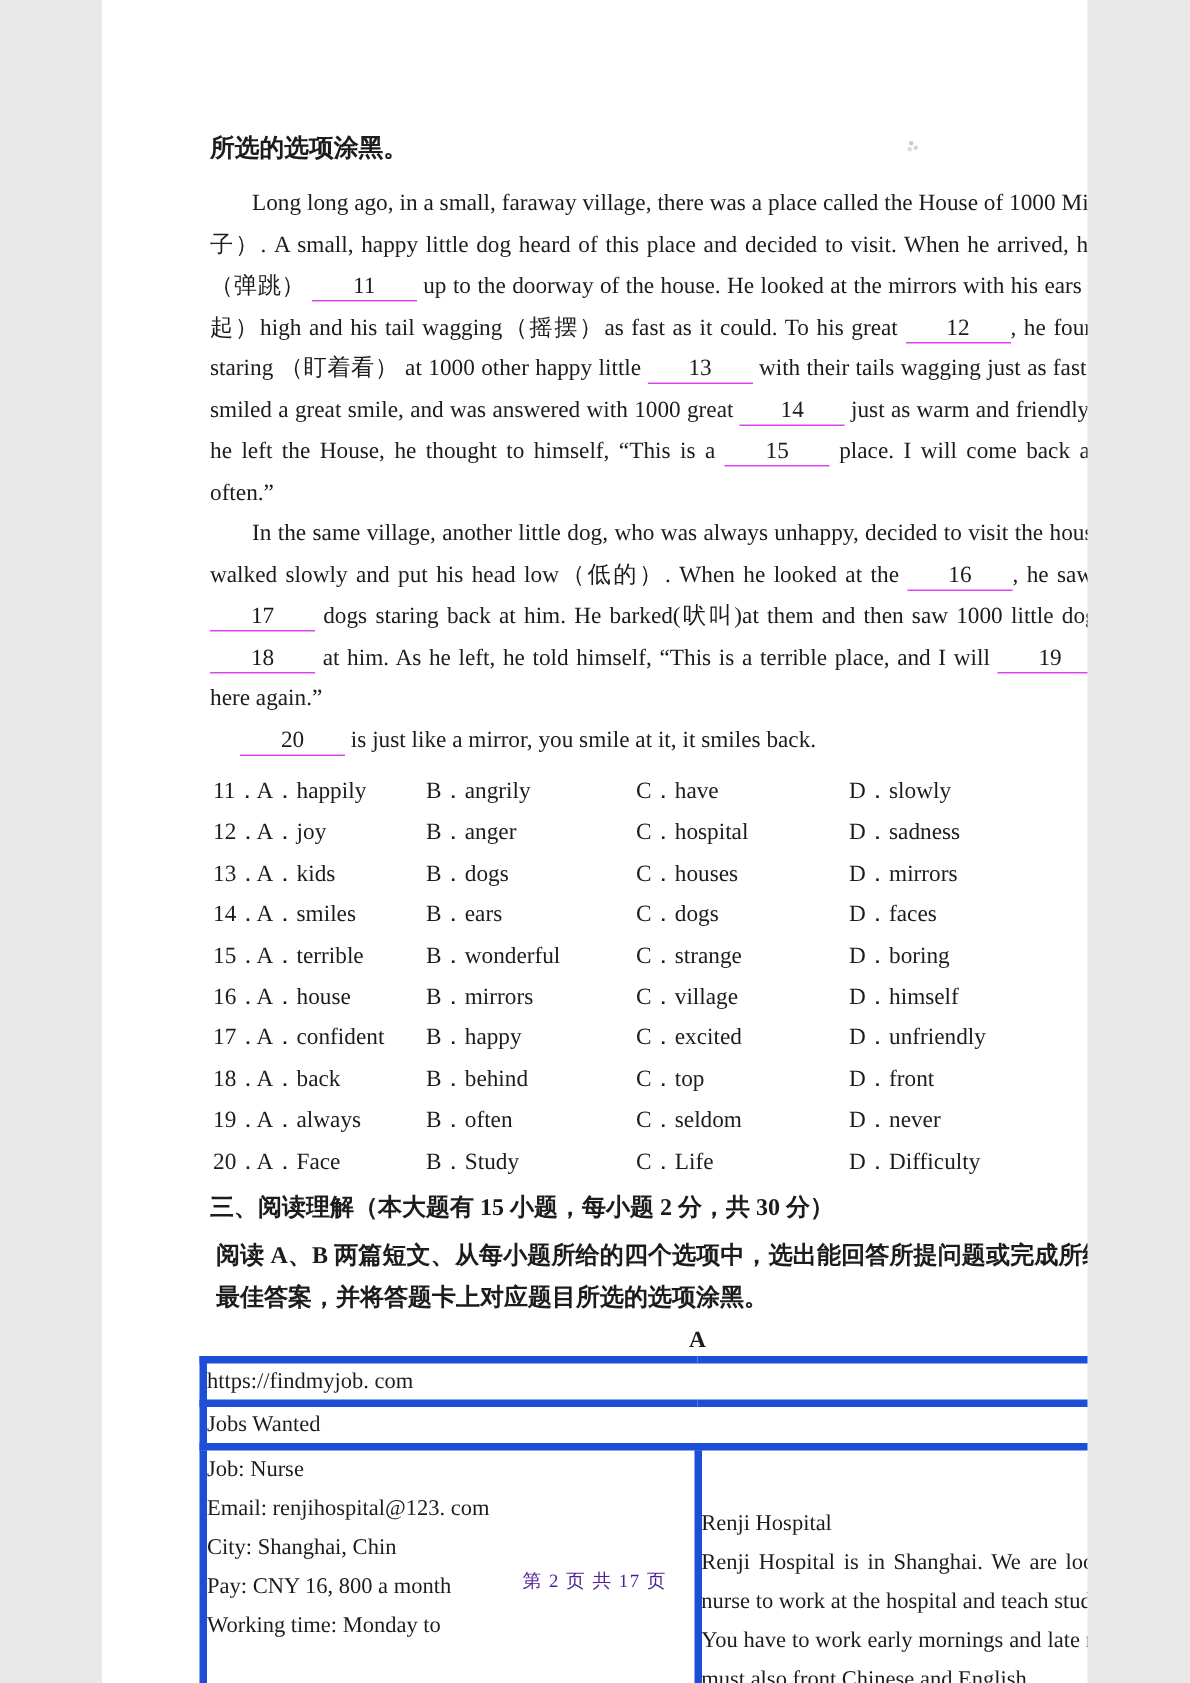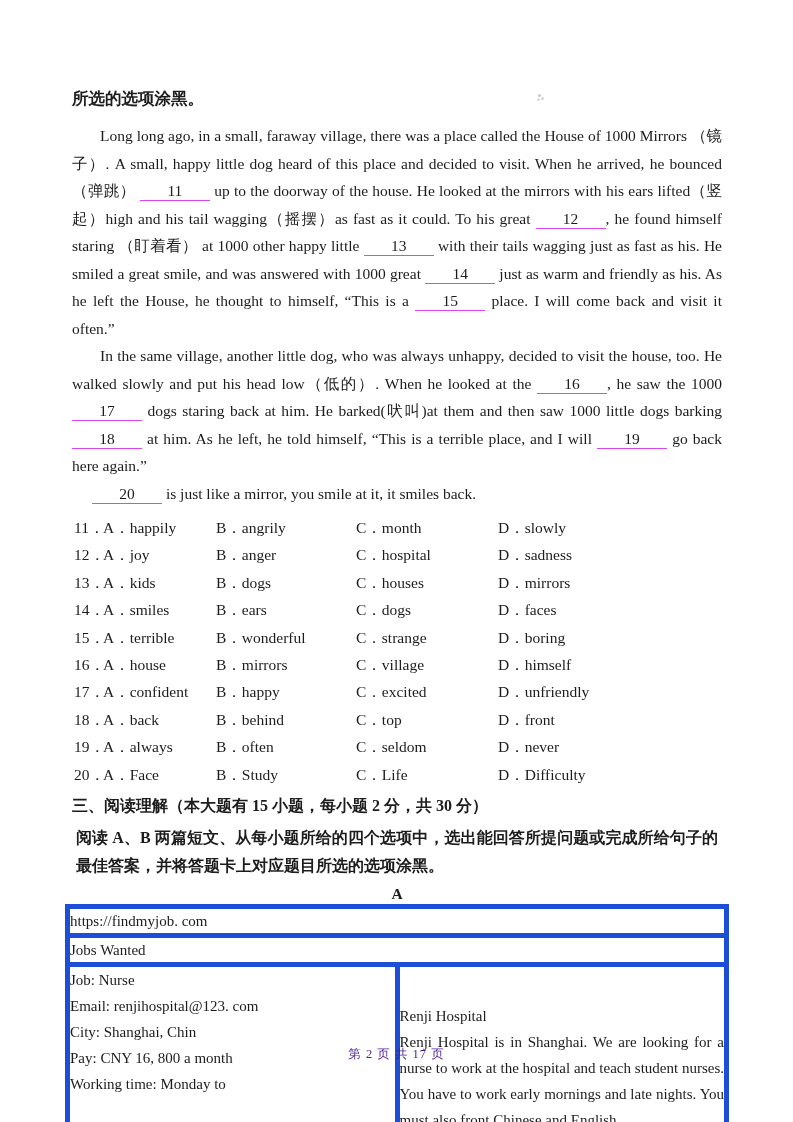--- a/index.html
+++ b/index.html
@@ -1,18 +1,18 @@
 <!DOCTYPE html>
 <html><head>
 <meta charset="utf-8">
 <style>
   html, body { margin: 0; padding: 0; background: #e8e8e8; }
   .page {
     position: relative;
-    width: 793px;
+    width: 657px;
     height: 1122px;
     margin: 0 auto;
     background: #ffffff;
     font-family: "Liberation Serif", "DejaVu Serif", serif;
     color: #1c1c1c;
     overflow: hidden;
   }
   .content {
     position: absolute;
     left: 72px;
@@ -124,21 +124,21 @@
         <p class="para">Long long ago, in a small, faraway village, there was a place called the House of 1000 Mirrors （镜子）. A small, happy little dog heard of this place and decided to visit. When he arrived, he bounced （弹跳） <span class="blank">11</span> up to the doorway of the house. He looked at the mirrors with his ears lifted（竖起）high and his tail wagging（摇摆）as fast as it could. To his great <span class="blank">12</span>, he found himself staring （盯着看） at 1000 other happy little <span class="blank">13</span> with their tails wagging just as fast as his. He smiled a great smile, and was answered with 1000 great <span class="blank">14</span> just as warm and friendly as his. As he left the House, he thought to himself, “This is a <span class="blank">15</span> place. I will come back and visit it often.”</p>
         <p class="para">In the same village, another little dog, who was always unhappy, decided to visit the house, too. He walked slowly and put his head low（低的）. When he looked at the <span class="blank">16</span>, he saw the 1000 <span class="blank">17</span> dogs staring back at him. He barked(吠叫)at them and then saw 1000 little dogs barking <span class="blank">18</span> at him. As he left, he told himself, “This is a terrible place, and I will <span class="blank">19</span> go back here again.”</p>
         <p class="para para-tail"><span class="blank">20</span> is just like a mirror, you smile at it, it smiles back.</p>
       </div>
 
     <div class="questions">
         <div class="q-row">
           <span class="q-num">11．</span>
           <span class="q-opt">A．happily</span>
           <span class="q-opt">B．angrily</span>
-          <span class="q-opt">C．month</span>
+          <span class="q-opt">C．have</span>
           <span class="q-opt">D．slowly</span>
         </div>
         <div class="q-row">
           <span class="q-num">12．</span>
           <span class="q-opt">A．joy</span>
           <span class="q-opt">B．anger</span>
           <span class="q-opt">C．hospital</span>
           <span class="q-opt">D．sadness</span>
         </div>
         <div class="q-row">

